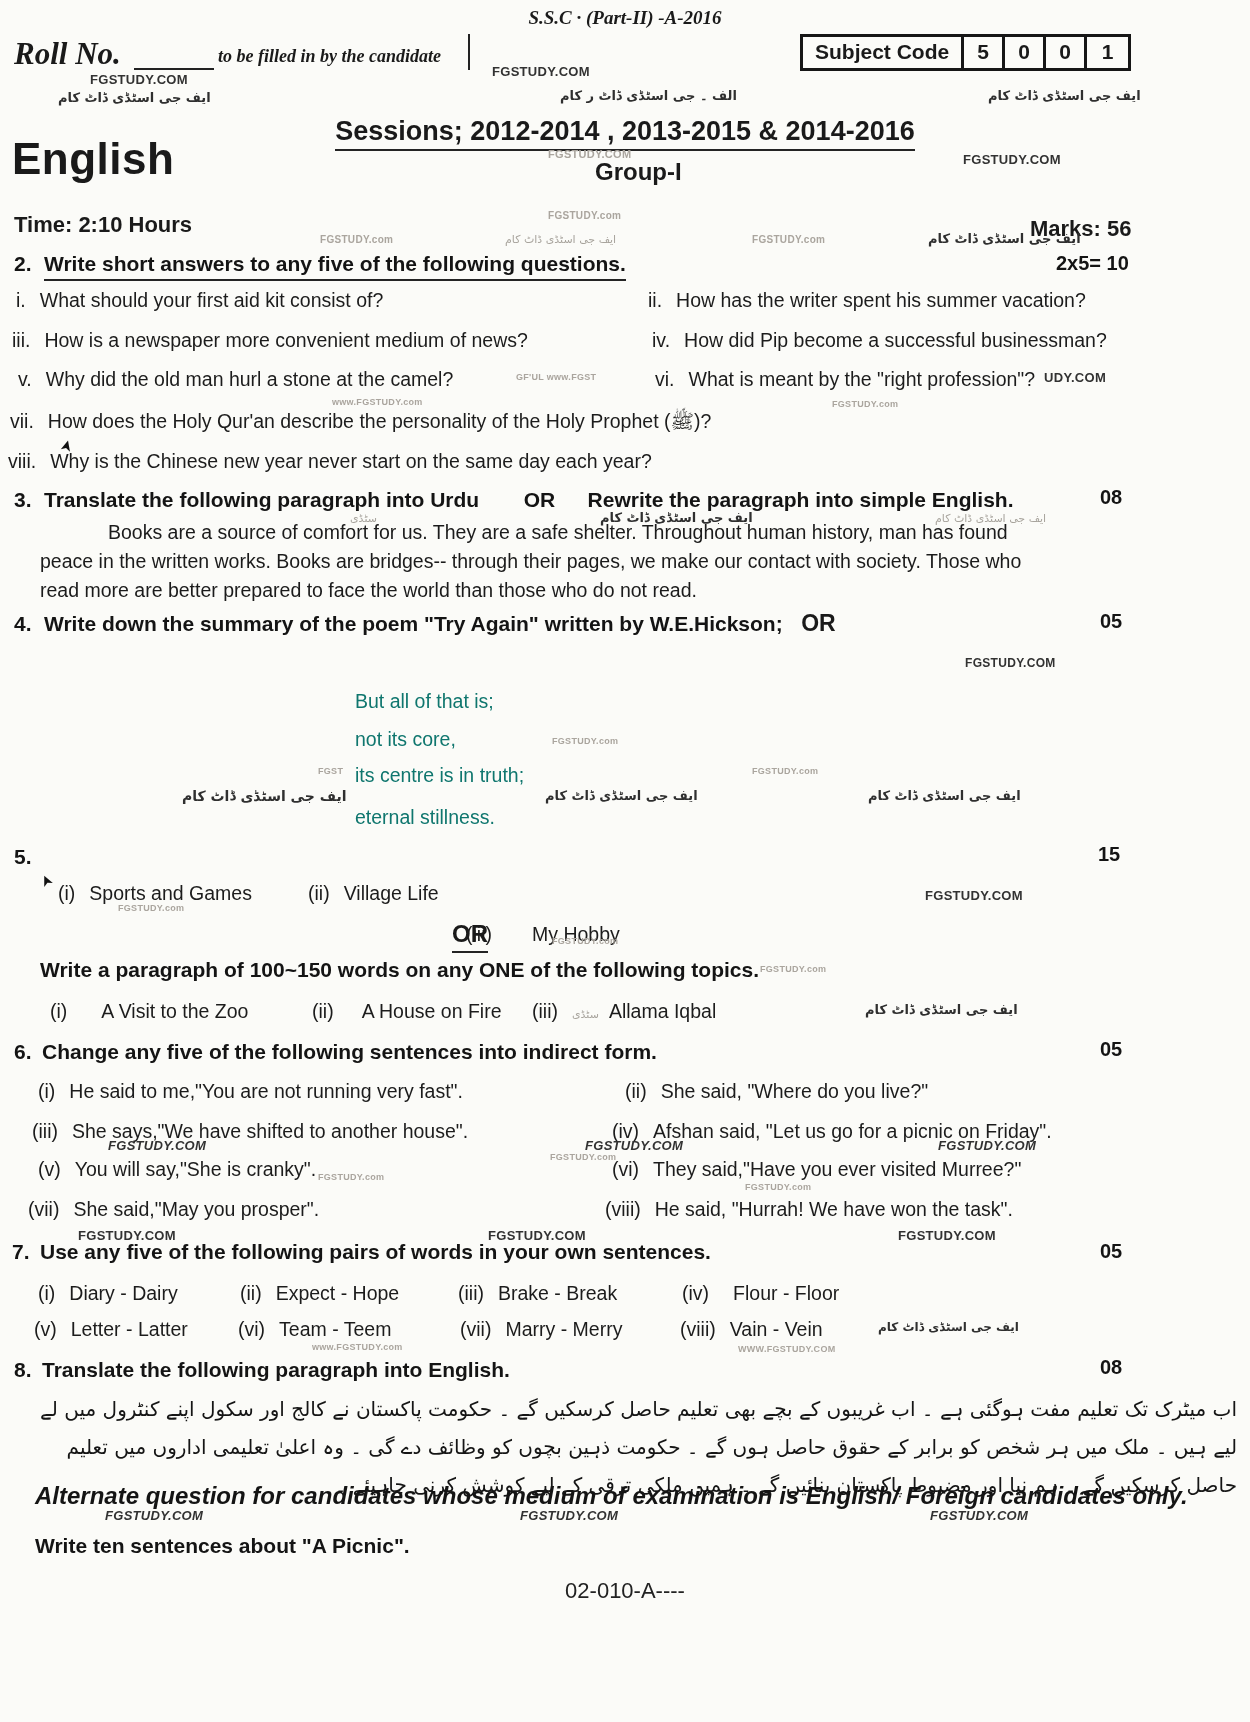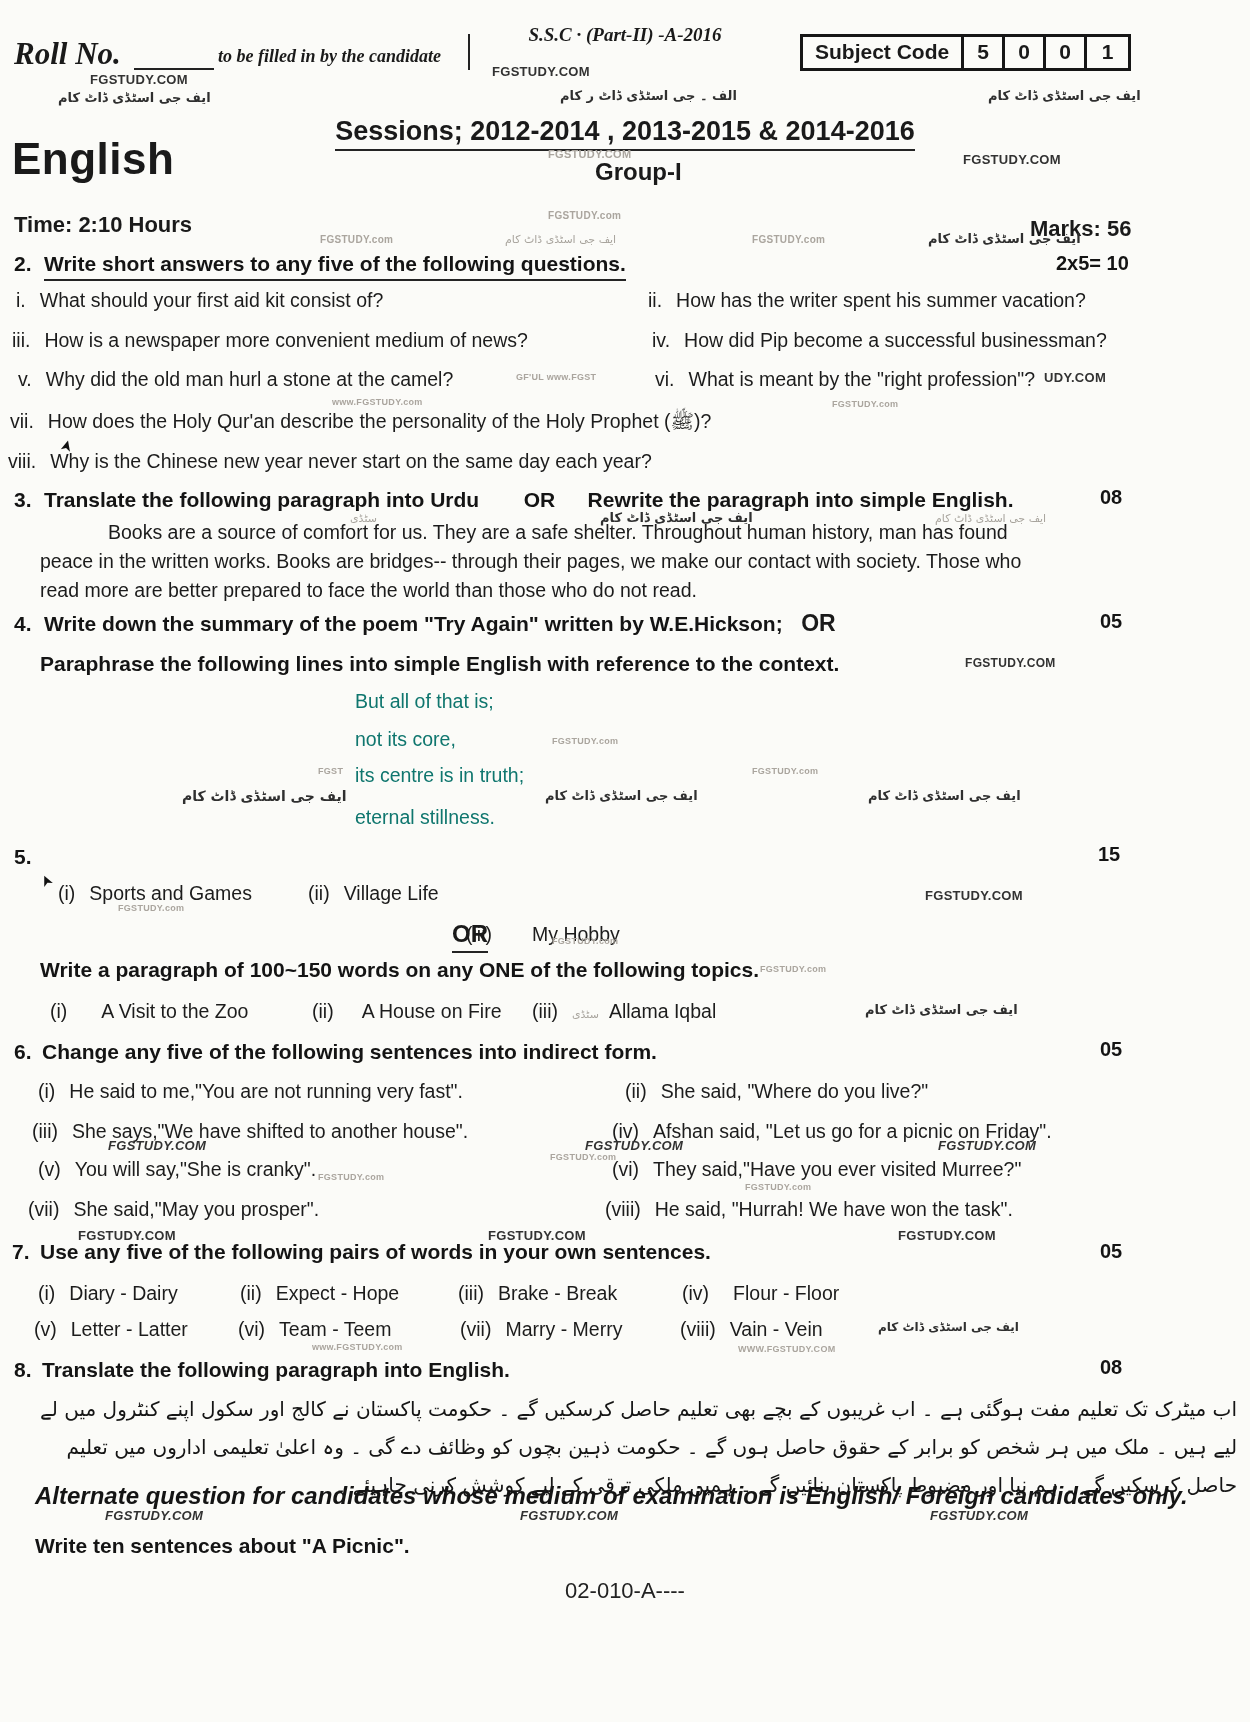--- a/index.html
+++ b/index.html
@@ -32,21 +32,21 @@
   .hline { border-bottom:2px solid #222; }
   .poem { font-size:19.5px; color:#0f766e; }
   .para { white-space:normal; font-size:19.5px; line-height:29px; color:#1b1b1b; }
   .pen { color:#111; font-size:15px; }
 </style>
 </head>
 <body>
 
 <div class="page">
 
-  <div class="abs serif it b" style="left:0; right:0; top:24px; text-align:center; font-size:19px;">S.S.C · (Part-II) -A-2016</div>
+  <div class="abs serif it b" style="left:0; right:0; top:7px; text-align:center; font-size:19px;">S.S.C · (Part-II) -A-2016</div>
 
   <div class="abs serif it b" style="left:14px; top:36px; font-size:31px;">Roll No.</div>
   <div class="abs hline" style="left:134px; top:44px; width:80px; height:26px;"></div>
   <div class="abs serif it b" style="left:218px; top:46px; font-size:18px;">to be filled in  by the candidate</div>
   <div class="abs vline" style="left:468px; top:34px;"></div>
   <div class="abs wm-d" style="left:492px; top:64px;">FGSTUDY.COM</div>
   <div class="abs wm-d" style="left:90px; top:72px;">FGSTUDY.COM</div>
 
   <div class="abs sc-box" style="left:800px; top:34px;">
     <div class="sc-label">Subject Code</div>
@@ -126,21 +126,20 @@
   <div class="abs wm-u" style="left:600px; top:510px;">ایف جی اسٹڈی ڈاٹ کام</div>
   <div class="abs wm-ug" style="left:935px; top:512px;">ایف جی اسٹڈی ڈاٹ کام</div>
   <div class="abs para" style="left:40px; top:518px; width:1025px; text-indent:68px;">Books are a source of comfort for us. They are a safe shelter. Throughout human history, man has found peace in the written works. Books are bridges-- through their pages, we make our contact with society. Those who read more are better prepared to face  the world than those who do not read.</div>
 
   <div class="abs q-num" style="left:14px; top:612px;">4.</div>
   <div class="abs" style="left:44px; top:610px;">
     <span class="q-head">Write down the summary of the poem "Try Again" written by W.E.Hickson;</span>
     <span class="b" style="font-size:23px; margin-left:14px;">OR</span>
   </div>
   <div class="abs marks" style="left:1100px; top:610px;">05</div>
-  <div class="abs q-head" style="left:40px; top:652px;">Paraphrase the following lines into simple English with reference to the context.</div>
   <div class="abs wm-d" style="left:965px; top:656px; font-size:12px;">FGSTUDY.COM</div>
 
   <div class="abs poem" style="left:355px; top:690px;">But all of that is;</div>
   <div class="abs poem" style="left:355px; top:728px;">not its core,</div>
   <div class="abs wm-g" style="left:552px; top:736px; font-size:9px;">FGSTUDY.com</div>
   <div class="abs wm-g" style="left:318px; top:766px; font-size:9px;">FGST</div>
   <div class="abs poem" style="left:355px; top:764px;">its centre is in truth;</div>
   <div class="abs wm-g" style="left:752px; top:766px; font-size:9px;">FGSTUDY.com</div>
   <div class="abs wm-u" style="left:182px; top:788px; font-size:14px;">ایف جی اسٹڈی ڈاٹ کام</div>
   <div class="abs wm-u" style="left:545px; top:788px;">ایف جی اسٹڈی ڈاٹ کام</div>

